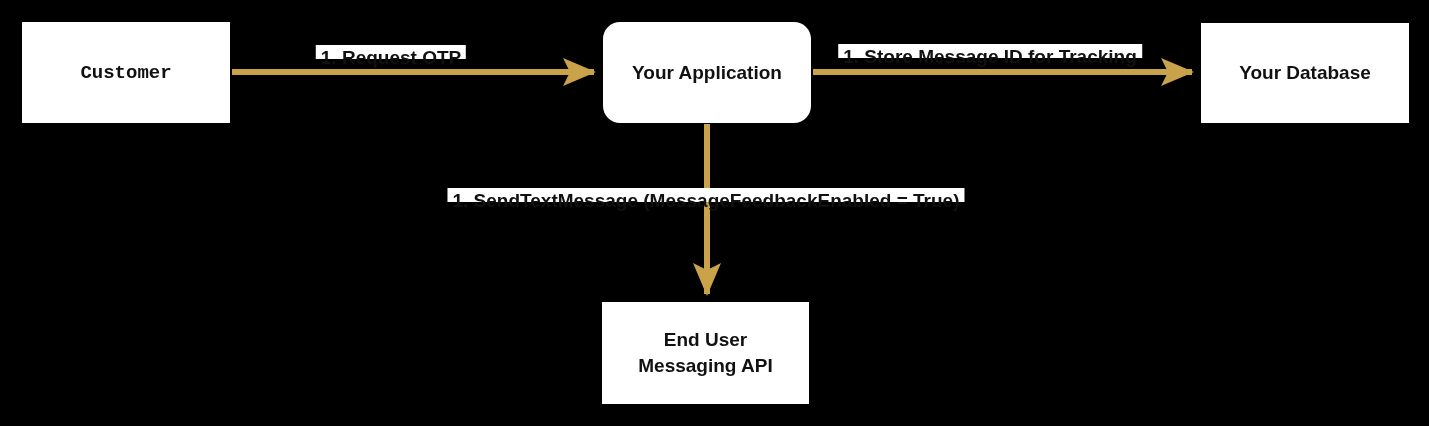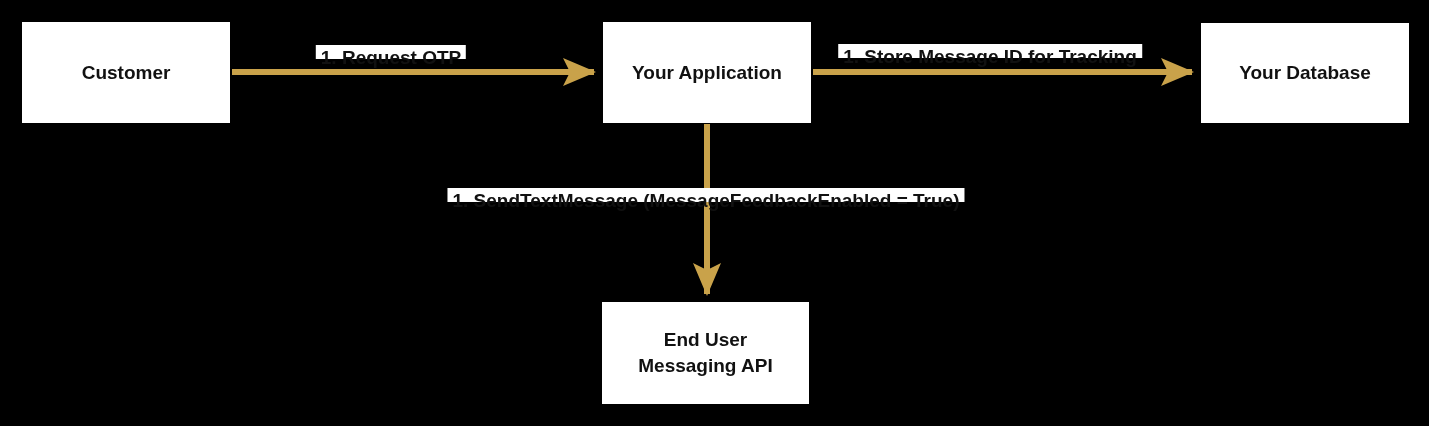--- a/index.html
+++ b/index.html
@@ -61,25 +61,25 @@
       </marker>
     </defs>
 
     <line x1="232" y1="72" x2="594" y2="72" stroke="#C9A24A" stroke-width="6" marker-end="url(#arrowhead)"></line>
 
     <line x1="813" y1="72" x2="1192" y2="72" stroke="#C9A24A" stroke-width="6" marker-end="url(#arrowhead)"></line>
 
     <line x1="707" y1="124" x2="707" y2="294" stroke="#C9A24A" stroke-width="6" marker-end="url(#arrowhead)"></line>
   </svg>
 
-  <div class="node" style="left:22px; top:22px; width:208px; height:101px;">
+  <div class="node" style="left:22px; top:22px; width:208px; height:101px;font-family:Liberation Mono, monospace;">
     <span>Customer</span>
   </div>
 
-  <div class="node" style="left:603px; top:22px; width:208px; height:101px;">
+  <div class="node" style="left:603px; top:22px; width:208px; height:101px;border-radius:17px;">
     <span>Your Application</span>
   </div>
 
   <div class="node" style="left:602px; top:302px; width:207px; height:102px;">
     <span>End User</span>
     <span>Messaging API</span>
   </div>
 
   <div class="node" style="left:1201px; top:23px; width:208px; height:100px;">
     <span>Your Database</span>

